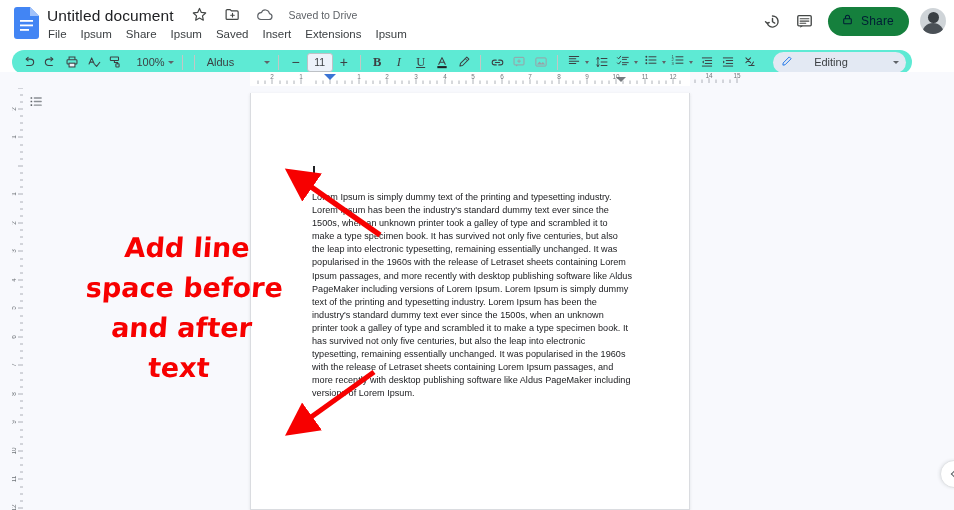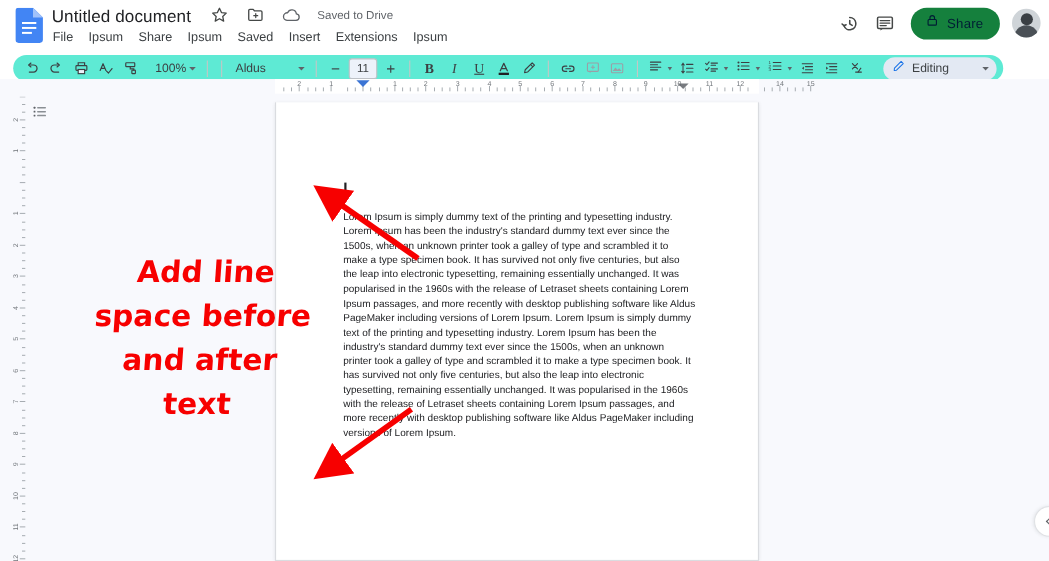--- a/index.html
+++ b/index.html
@@ -108,21 +108,21 @@
   }
   .fontsize-box {
     width: 26px; height: 19px; border: 1px solid #bdc1c6; border-radius: 3px;
     background: #edf2fa; display:flex; align-items:center; justify-content:center;
     font-size: 10.5px; color: #3c4043; flex: 0 0 auto;
   }
   .pm { font-size: 14px; color: #3c4043; line-height: 1; }
   .tb-btn.lbl { font-size: 12.5px; color: #3c4043; font-family: "Liberation Serif", serif; }
   .editing-pill {
     height: 21px; border-radius: 11px; background: #e3e9f3;
-    display: flex; align-items: center; gap: 6px; padding: 0 7px 0 8px;
+    display: flex; align-items: center; gap: 21px; padding: 0 7px 0 8px;
     margin-left: 12px; flex: 0 0 auto; cursor: default;
   }
   .editing-label { font-size: 11px; color: #3c4043; }
 
   
   .workspace {
     position: absolute; left: 0; top: 72px; width: 954px; height: 438px;
     background: #f8f9fd;
   }
   .hruler {

